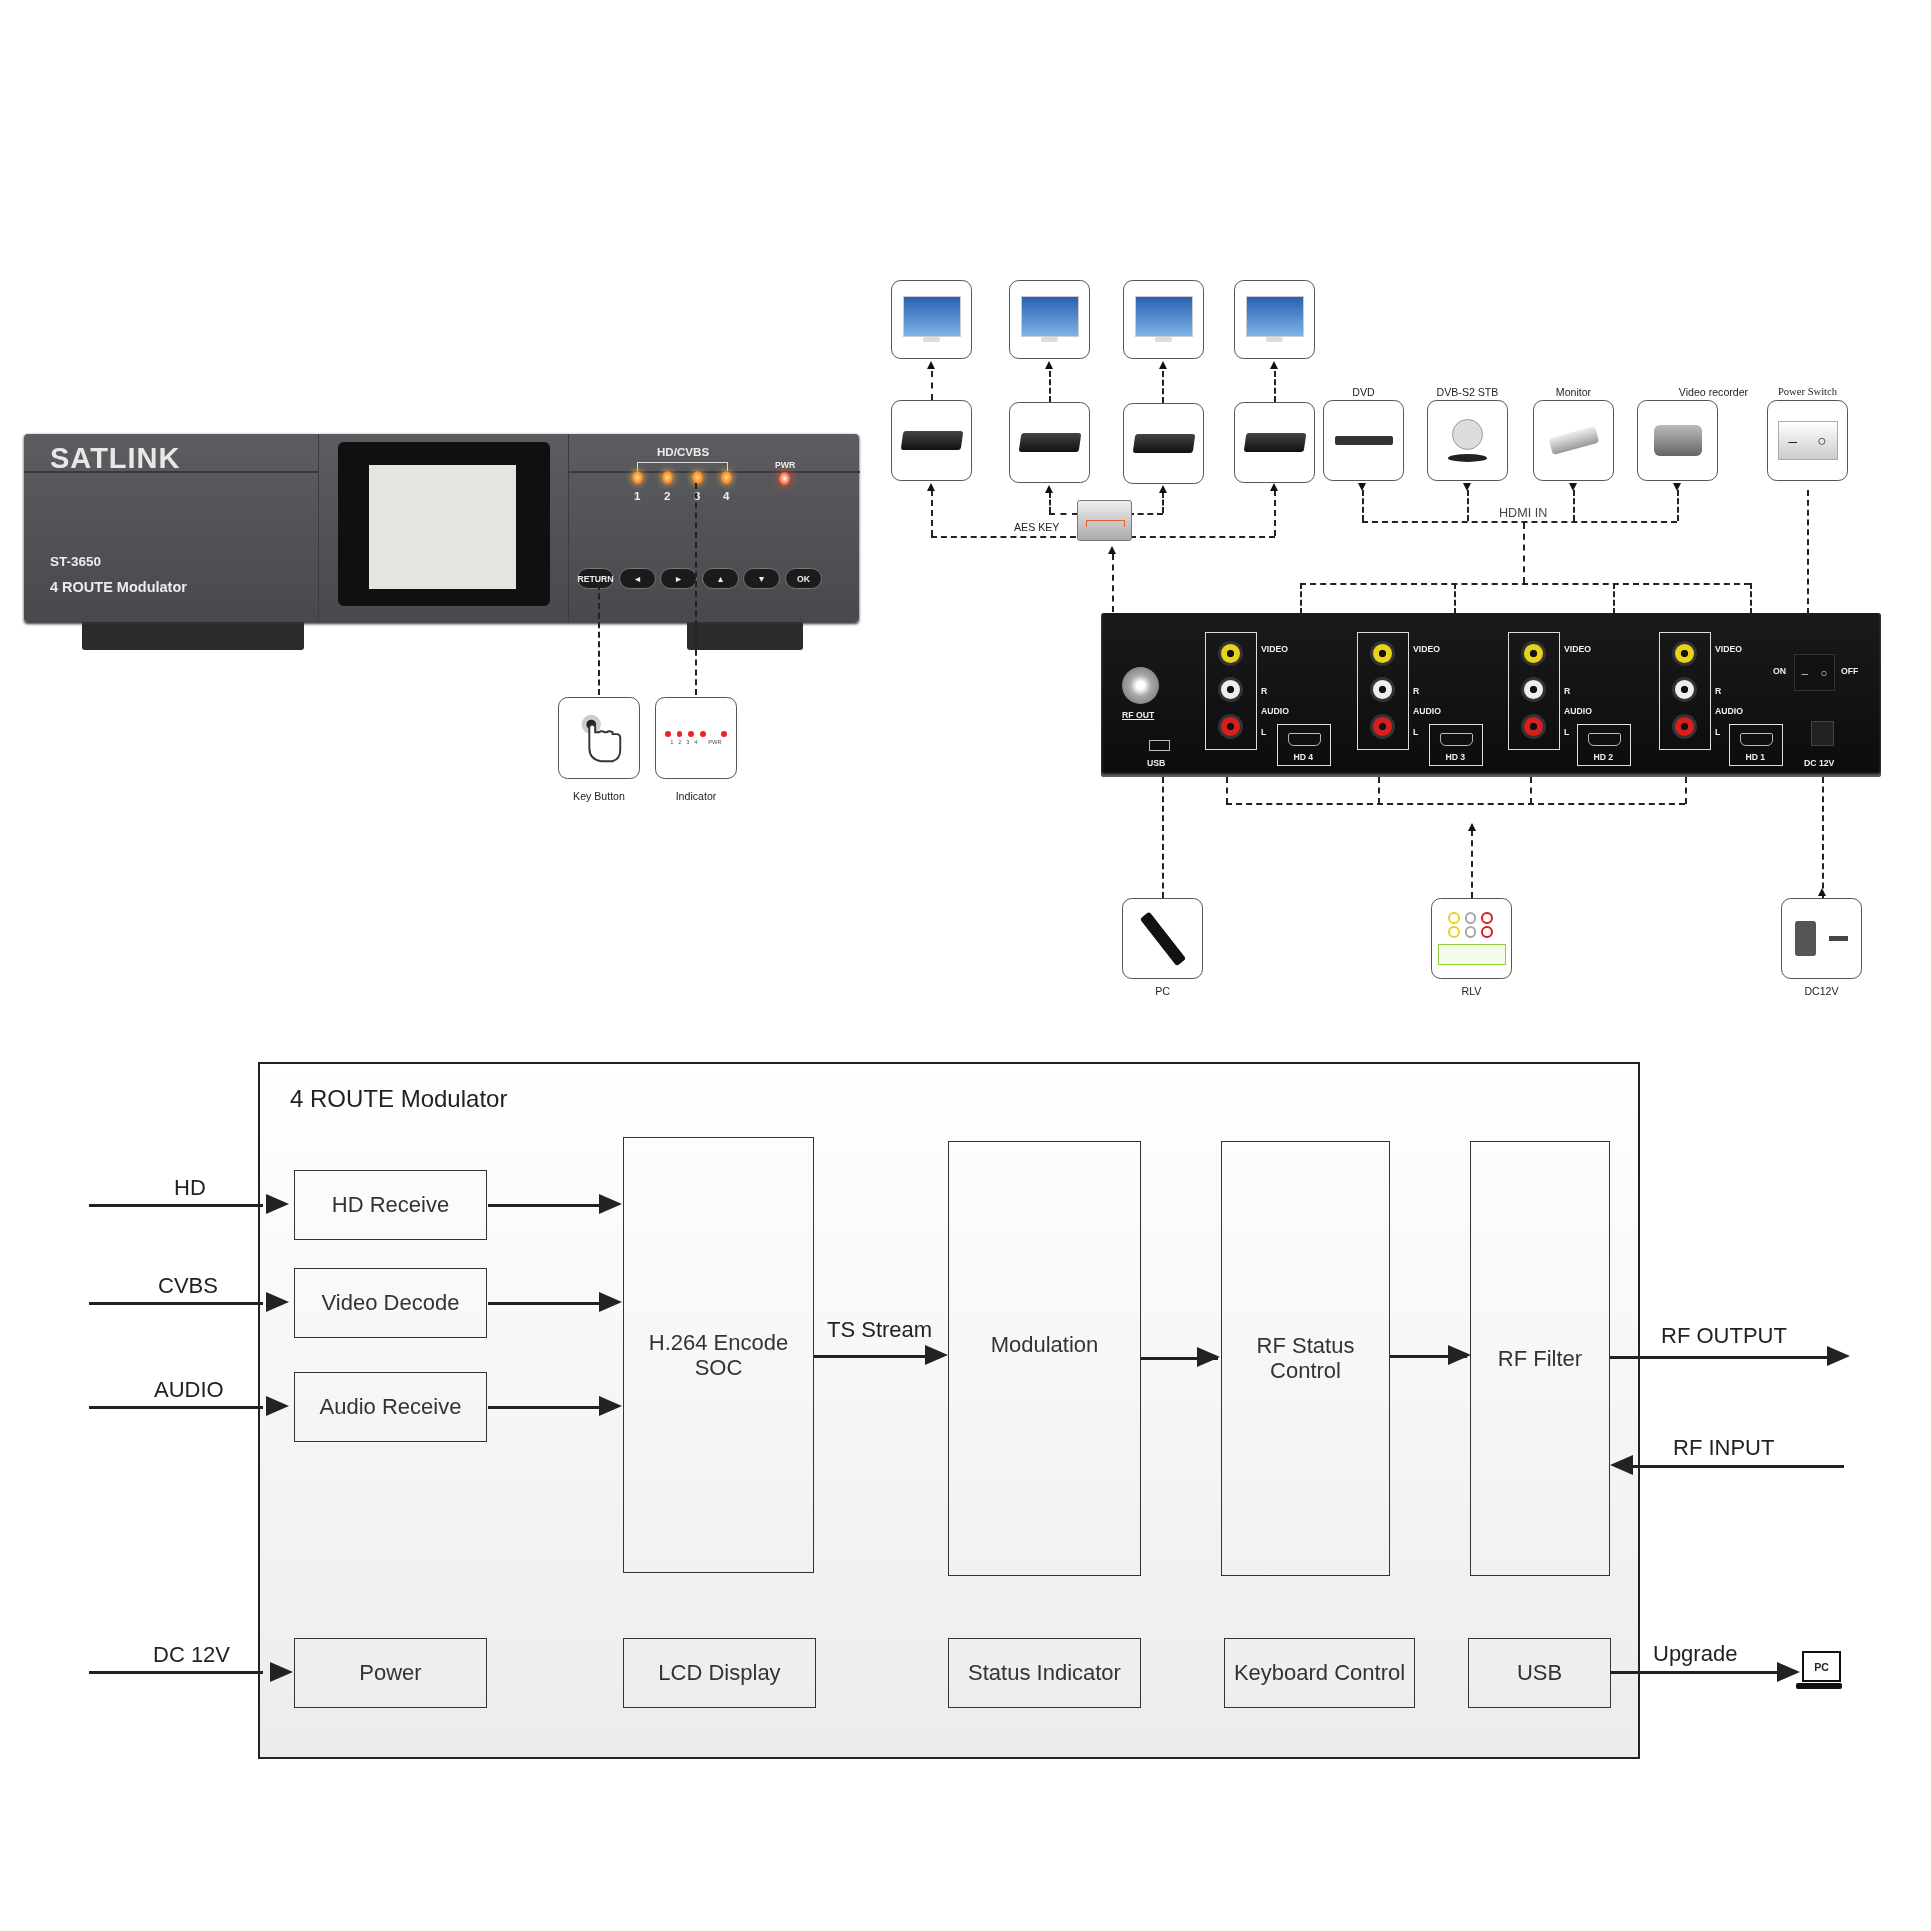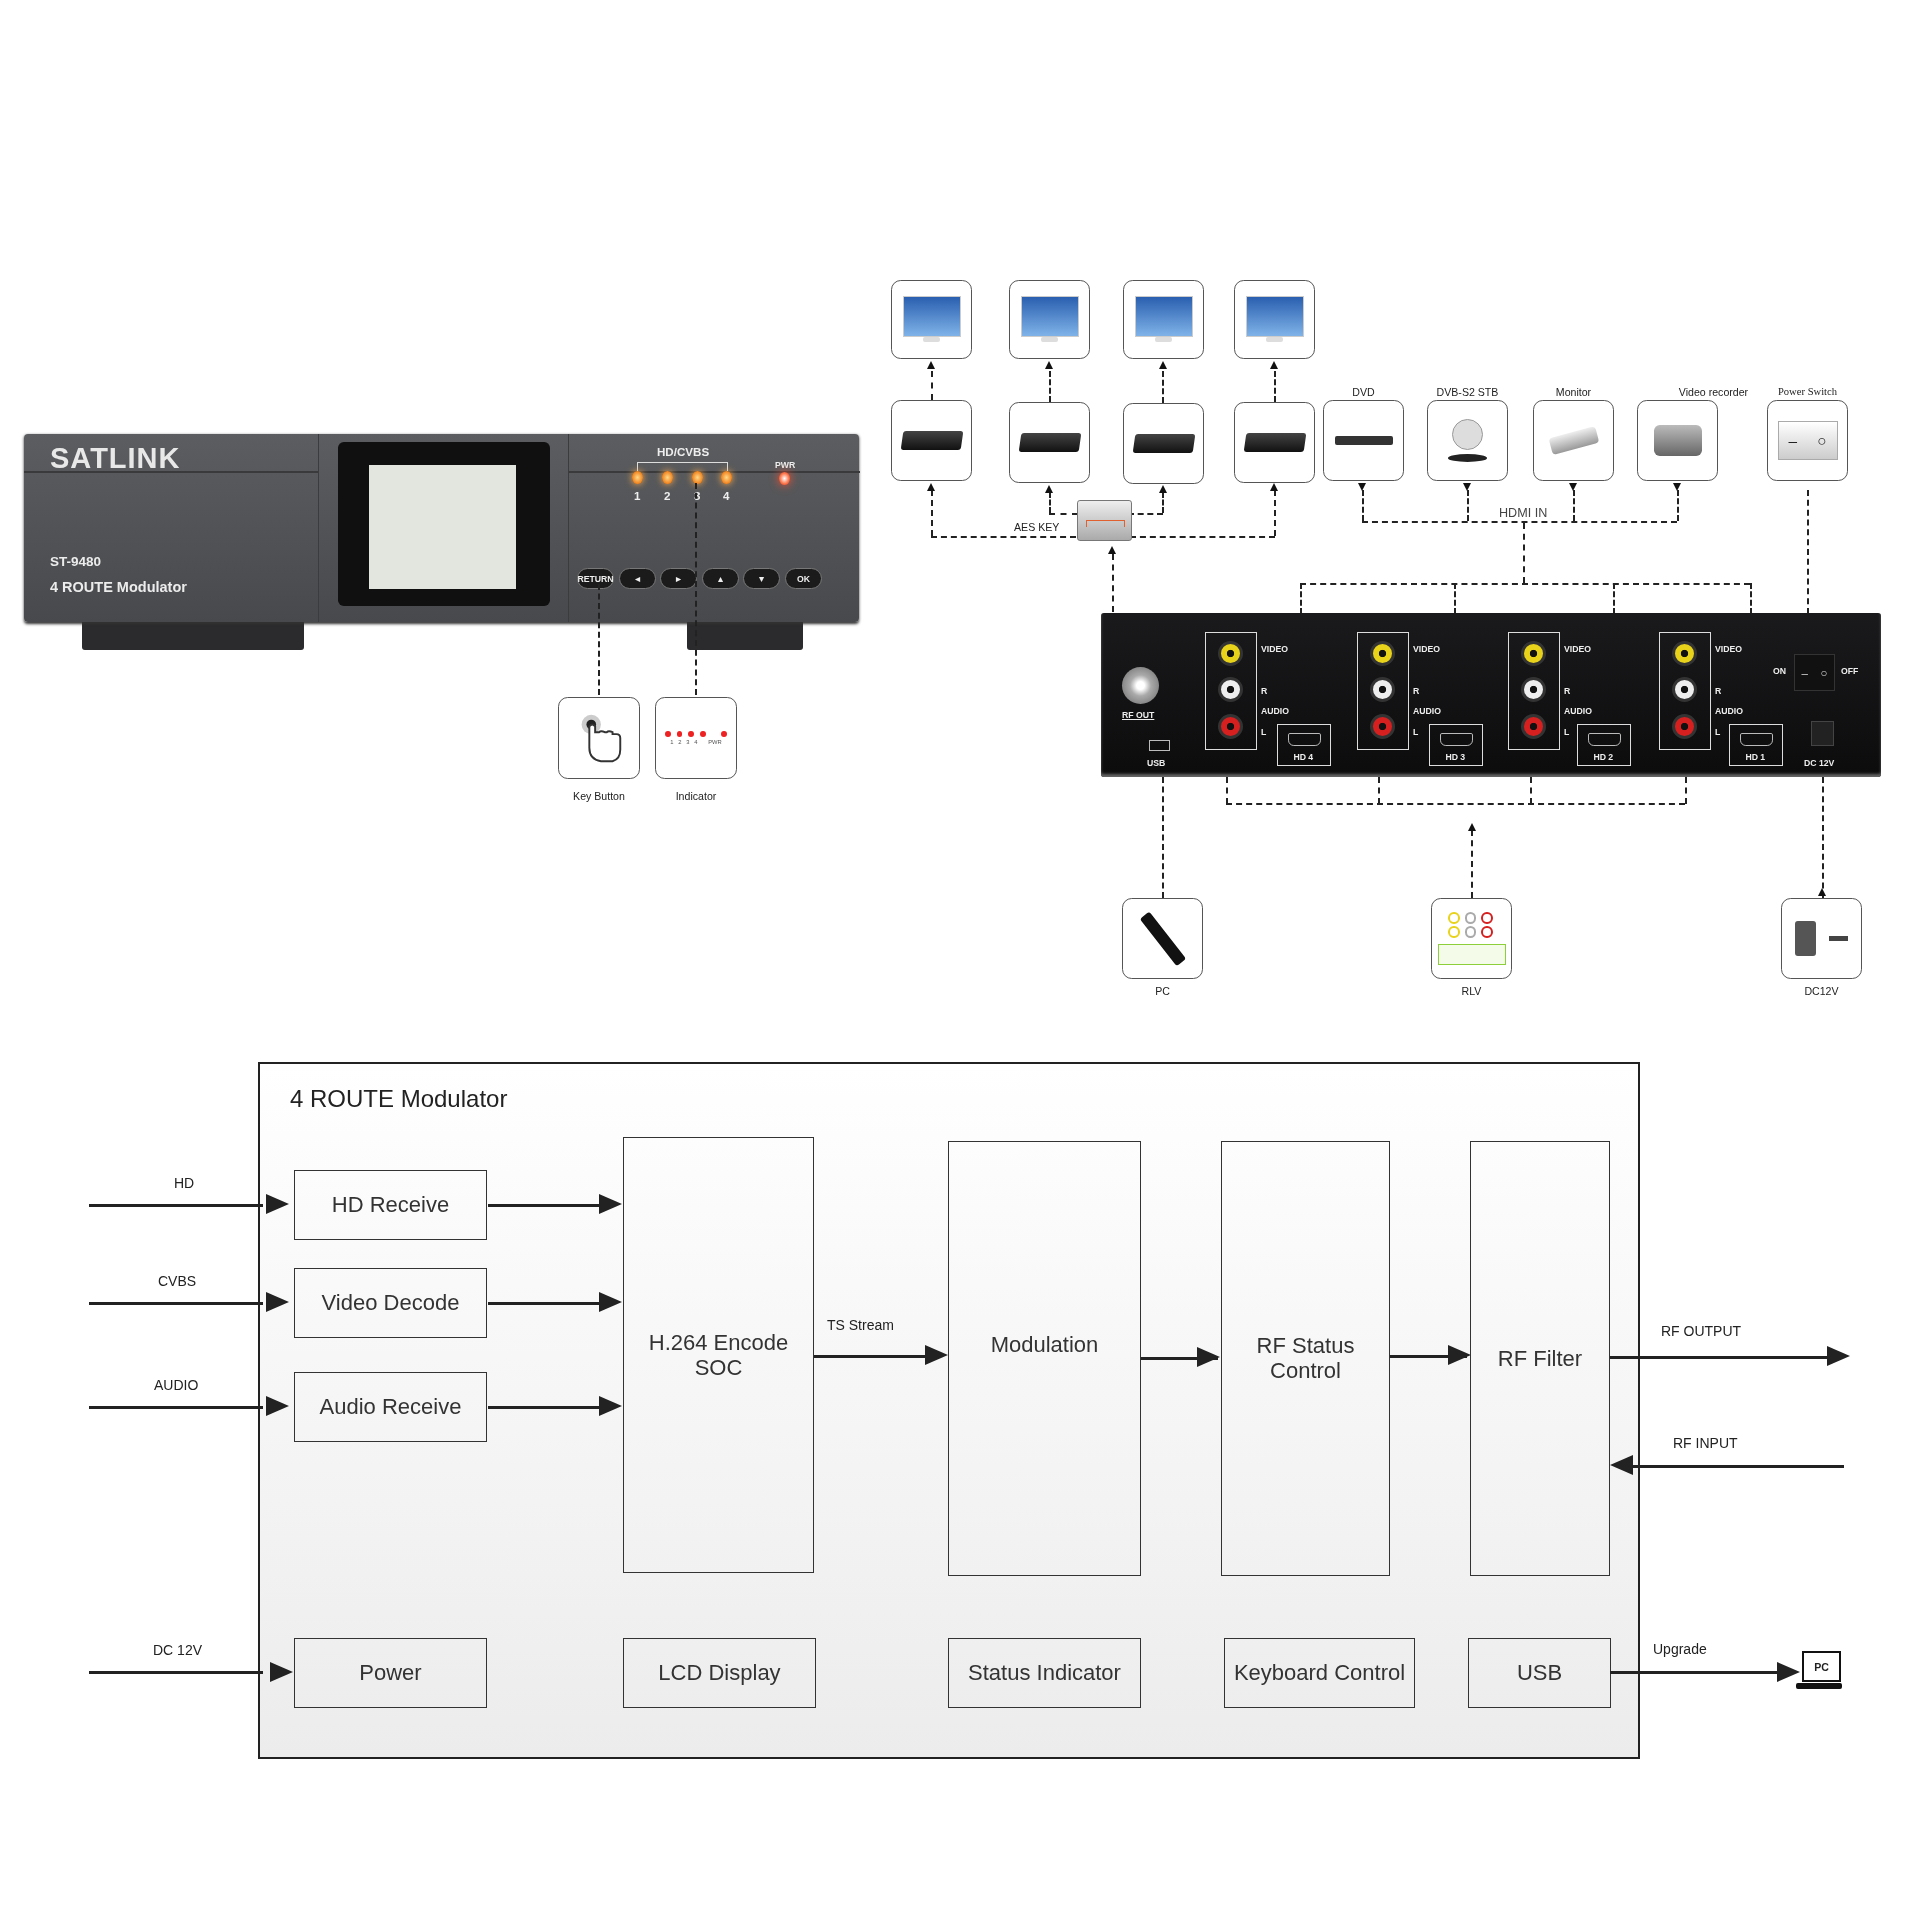--- a/index.html
+++ b/index.html
@@ -35,38 +35,38 @@
   .rca{position:absolute;left:11.6px;width:25px;height:25px;border-radius:50%;border:3.9px solid #333;box-sizing:border-box;}
   .rca.y{background:radial-gradient(#111 25%,#e8d21a 30%);}
   .rca.w{background:radial-gradient(#111 25%,#eee 30%);}
   .rca.r{background:radial-gradient(#111 25%,#d62020 30%);}
   .hdmi{position:absolute;top:111px;width:54px;height:42px;border:1.9px solid #ddd;box-sizing:border-box;}
   .hdmi .port{position:absolute;left:9.7px;top:7.7px;width:31px;height:11.6px;border:1.9px solid #bbb;border-radius:1.9px 1.9px 5.8px 5.8px;}
   .plabel{position:absolute;color:#eee;font-size:8.7px;font-weight:bold;}
   
   #bd-outer{left:258px;top:1062px;width:1382px;height:697px;border:2.9px solid #222;box-sizing:border-box;background:linear-gradient(#fff,#ececec);}
   .blk{position:absolute;border:1.9px solid #333;box-sizing:border-box;display:flex;align-items:center;justify-content:center;text-align:center;font-size:22px;color:#333;line-height:1.15;background:transparent;}
-  .bd-label{position:absolute;font-size:14px;color:#222;}
+  .bd-label{position:absolute;font-size:22px;color:#222;}
   .line{position:absolute;height:2.9px;background:#222;}
   .ah-r{position:absolute;width:0;height:0;border-top:10.6px solid transparent;border-bottom:10.6px solid transparent;border-left:23px solid #222;}
   .ah-l{position:absolute;width:0;height:0;border-top:10.6px solid transparent;border-bottom:10.6px solid transparent;border-right:23px solid #222;}
 </style>
 </head>
 <body>
 
 <div class="abs feet" style="left:82px;top:618px;width:222px;height:32px;border-radius:2.9px;"></div>
 <div class="abs feet" style="left:687px;top:618px;width:116px;height:32px;border-radius:2.9px;"></div>
 <div class="abs" id="front">
   <div class="topline" style="width:294px;"></div>
   <div class="topline" style="left:544px;width:292px;"></div>
   <div class="sect" style="left:294px;"></div>
   <div class="sect" style="left:544px;"></div>
 </div>
 <div class="abs logo" style="left:50px;top:442px;">SATLINK</div>
-<div class="abs fp-text" style="left:50px;top:554px;">ST-9480</div>
+<div class="abs fp-text" style="left:50px;top:554px;">ST-3650</div>
 <div class="abs fp-text" style="left:50px;top:579px;font-size:14.5px;">4 ROUTE Modulator</div>
 <div class="abs" id="lcd"></div>
 <div class="abs" id="lcd-screen"></div>
 
 <div class="abs led-num" style="left:657px;top:445px;font-size:11.6px;">HD/CVBS</div>
 <div class="abs" style="left:637px;top:462px;width:89px;height:7.7px;border:1px solid #ddd;border-bottom:none;"></div>
 <div class="abs led" style="left:632px;top:471px;"></div>
 <div class="abs led" style="left:662px;top:471px;"></div>
 <div class="abs led" style="left:692px;top:471px;"></div>
 <div class="abs led" style="left:721px;top:471px;"></div>

